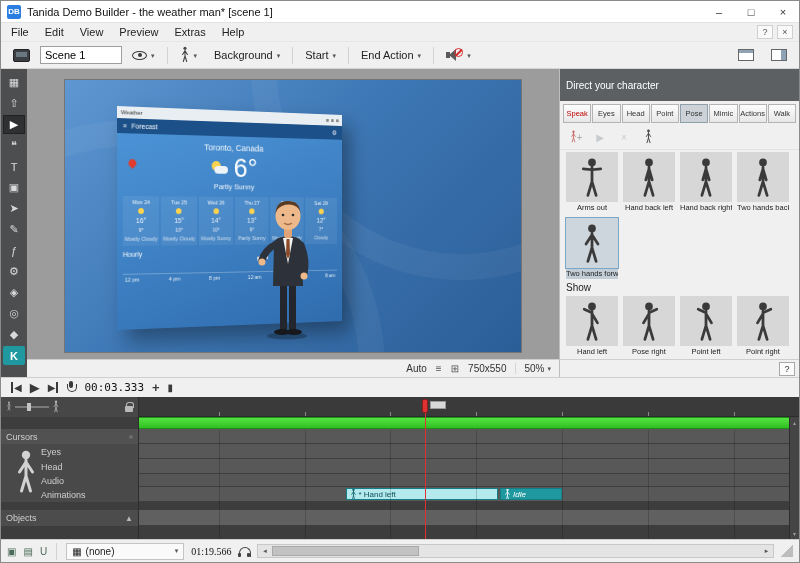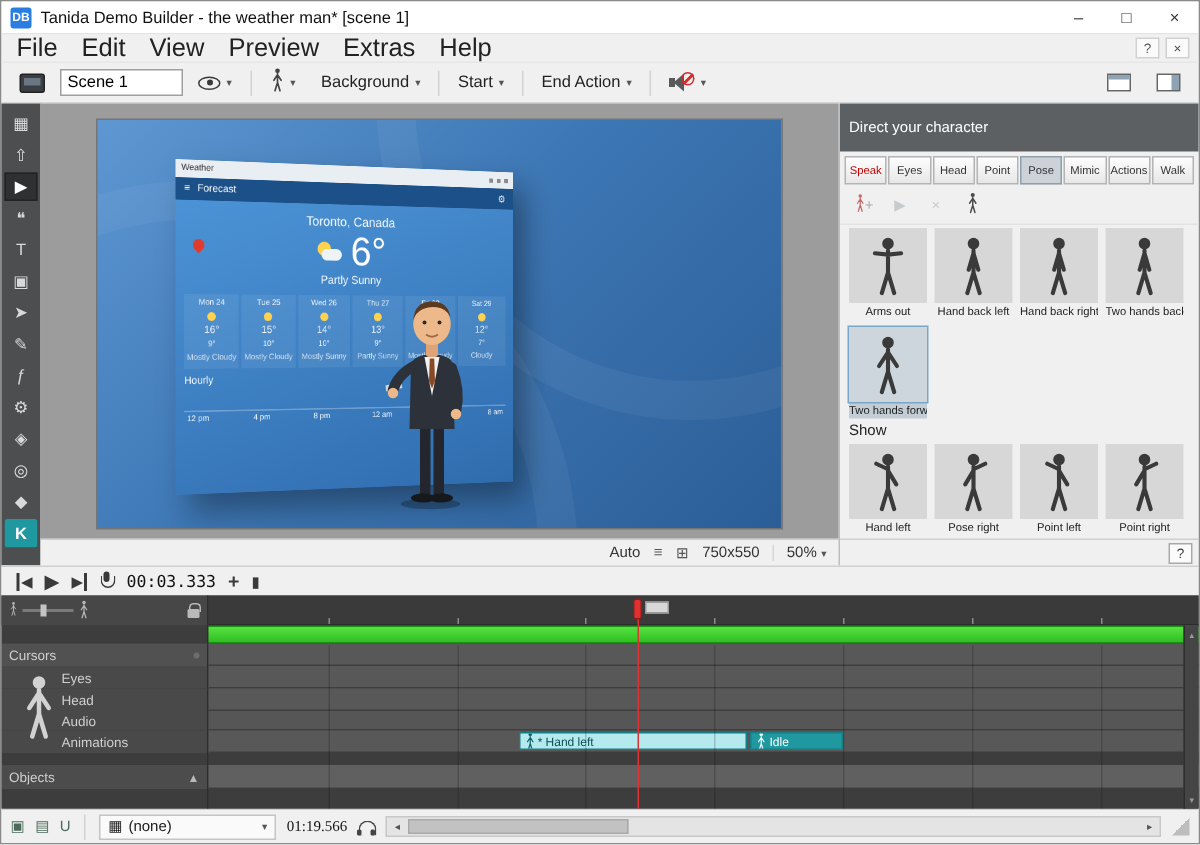--- a/index.html
+++ b/index.html
@@ -10,21 +10,21 @@
   
   .titlebar{height:22px;background:#fff;display:flex;align-items:center;gap:6px;padding:0 0 0 6px;border-bottom:1px solid #e3e3e3}
   .app-icon{width:14px;height:14px;background:#2a7de1;color:#fff;font-size:8px;font-weight:bold;display:flex;align-items:center;justify-content:center;border-radius:2px}
   .title-text{flex:1;font-size:11px;color:#111;white-space:nowrap;overflow:hidden}
   .win-controls{display:flex;height:100%}
   .win-btn{width:32px;height:100%;display:flex;align-items:center;justify-content:center;font-size:11px;color:#333;cursor:default}
 
   
   .menubar{height:19px;display:flex;align-items:center;background:#f0f0f0;padding:0 2px;border-bottom:1px solid #e6e6e6}
   .menu-items{display:flex;flex:1}
-  .menu-item{padding:2px 8px;font-size:17px;color:#222}
+  .menu-item{padding:2px 8px;font-size:11px;color:#222}
   .menu-right{display:flex;gap:4px;padding-right:4px}
   .mini-btn{width:16px;height:14px;display:flex;align-items:center;justify-content:center;font-size:9px;color:#555;border:1px solid #d0d0d0;background:#fafafa}
 
   
   .toolbar{height:27px;background:#f0f0f0;border-bottom:1px solid #d5d5d5;display:flex;align-items:center;gap:3px;padding:0 5px}
   .tbtn{display:flex;align-items:center;gap:4px;padding:3px 6px;background:transparent;border:1px solid transparent;font-size:11px;color:#222;font-family:inherit}
   .tbtn .chev{font-size:7px;color:#555;line-height:1}
   .scene-input{width:82px;height:18px;border:1px solid #9f9f9f;background:#fff;font-size:11px;padding:0 4px;font-family:inherit}
   .sep{width:1px;height:17px;background:#d2d2d2;margin:0 2px;flex:none}
   .toolbar-spacer{flex:1}
@@ -601,21 +601,21 @@
         </div>
       <div class="tl-right track-lane" id="lane-animations">
           <div class="clip light" style="left: 31.3%; width: 23.1%;">
             <svg width="7" height="13" viewBox="0 0 24 46">
               <circle cx="12" cy="6" r="4.2" fill="#14646b"></circle>
               <path d="M12 11 L12 27 M12 13 L5.5 23 M12 13 L18.5 23 M12 27 L7.5 42 M12 27 L16.5 42" stroke="#14646b" stroke-width="3" stroke-linecap="round" fill="none"></path>
             </svg>
             <span class="clip-star">*</span>
             <span class="clip-label">Hand left</span>
           </div>
-          <div class="clip dark" style="left: 54.7%; width: 9.4%;">
+          <div class="clip dark" style="left: 54.7%; width: 9.4%; font-style: italic;">
             <svg width="7" height="13" viewBox="0 0 24 46">
               <circle cx="12" cy="6" r="4.2" fill="#eaf7f8"></circle>
               <path d="M12 11 L12 27 M12 13 L5.5 23 M12 13 L18.5 23 M12 27 L7.5 42 M12 27 L16.5 42" stroke="#eaf7f8" stroke-width="3" stroke-linecap="round" fill="none"></path>
             </svg>
             <span class="clip-label">Idle</span>
           </div>
         </div>
     </div>
     <div class="tl-row tl-gap">
         <div class="tl-left tl-dark"></div>

